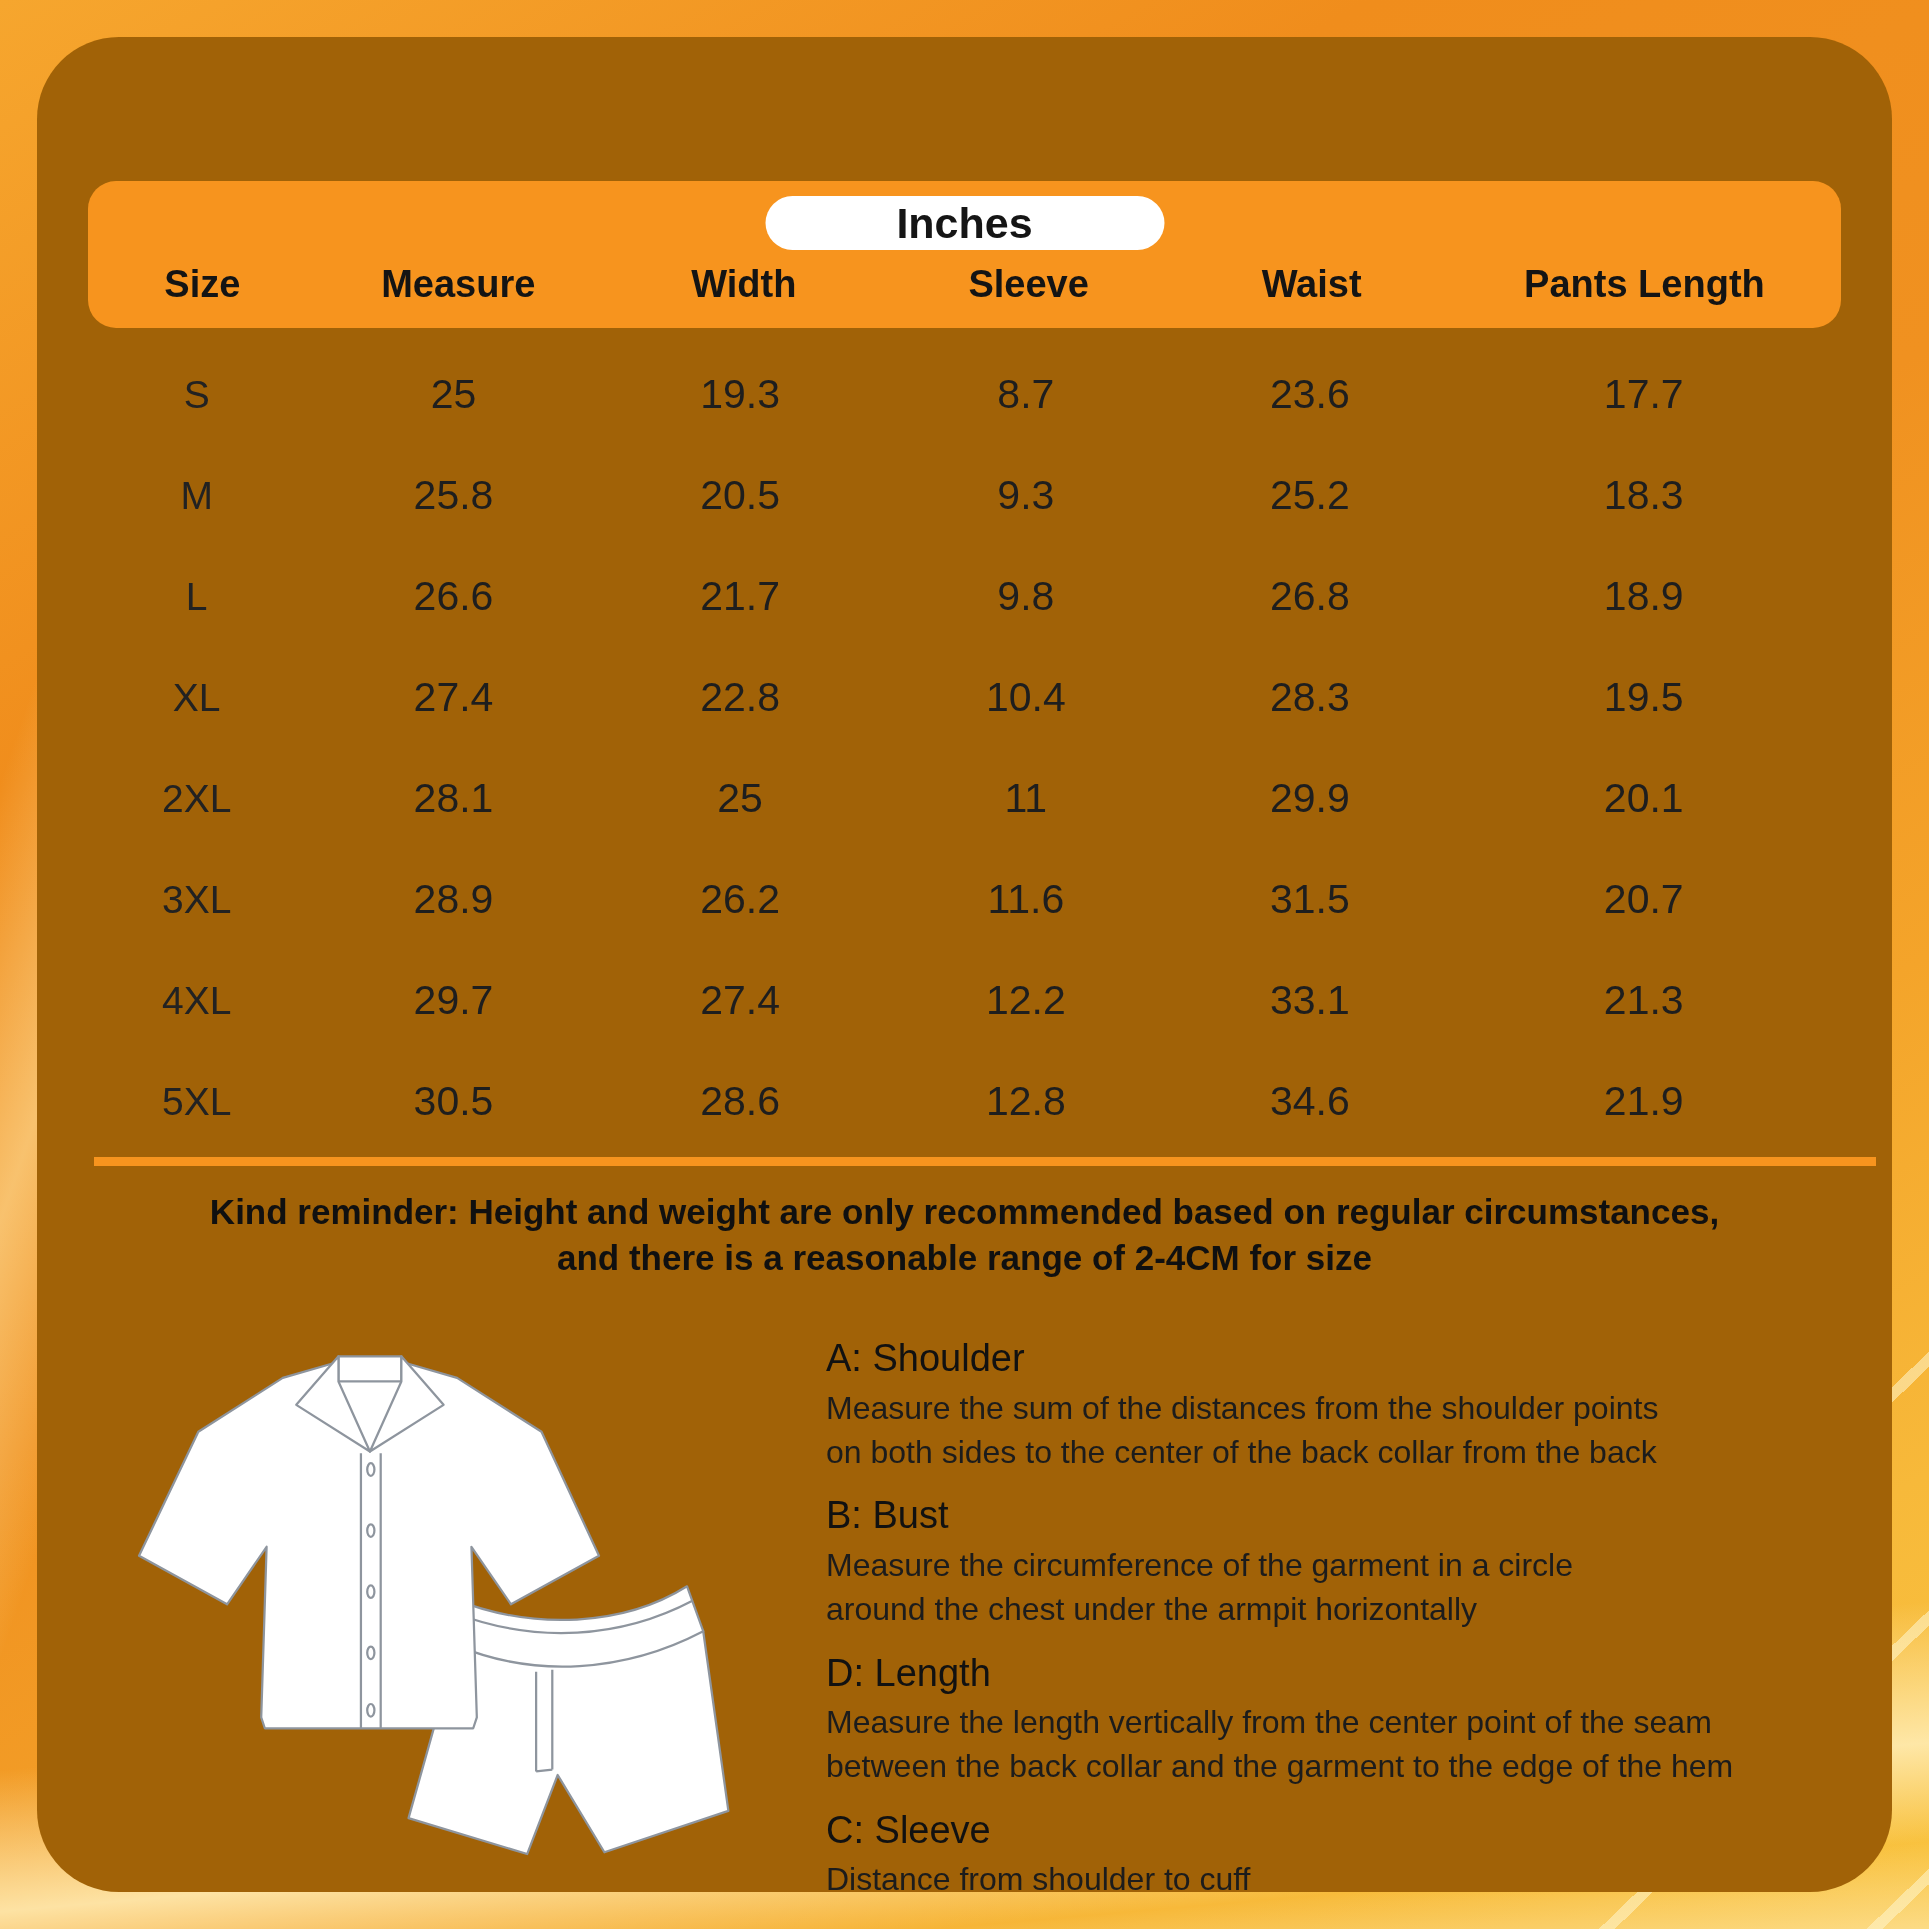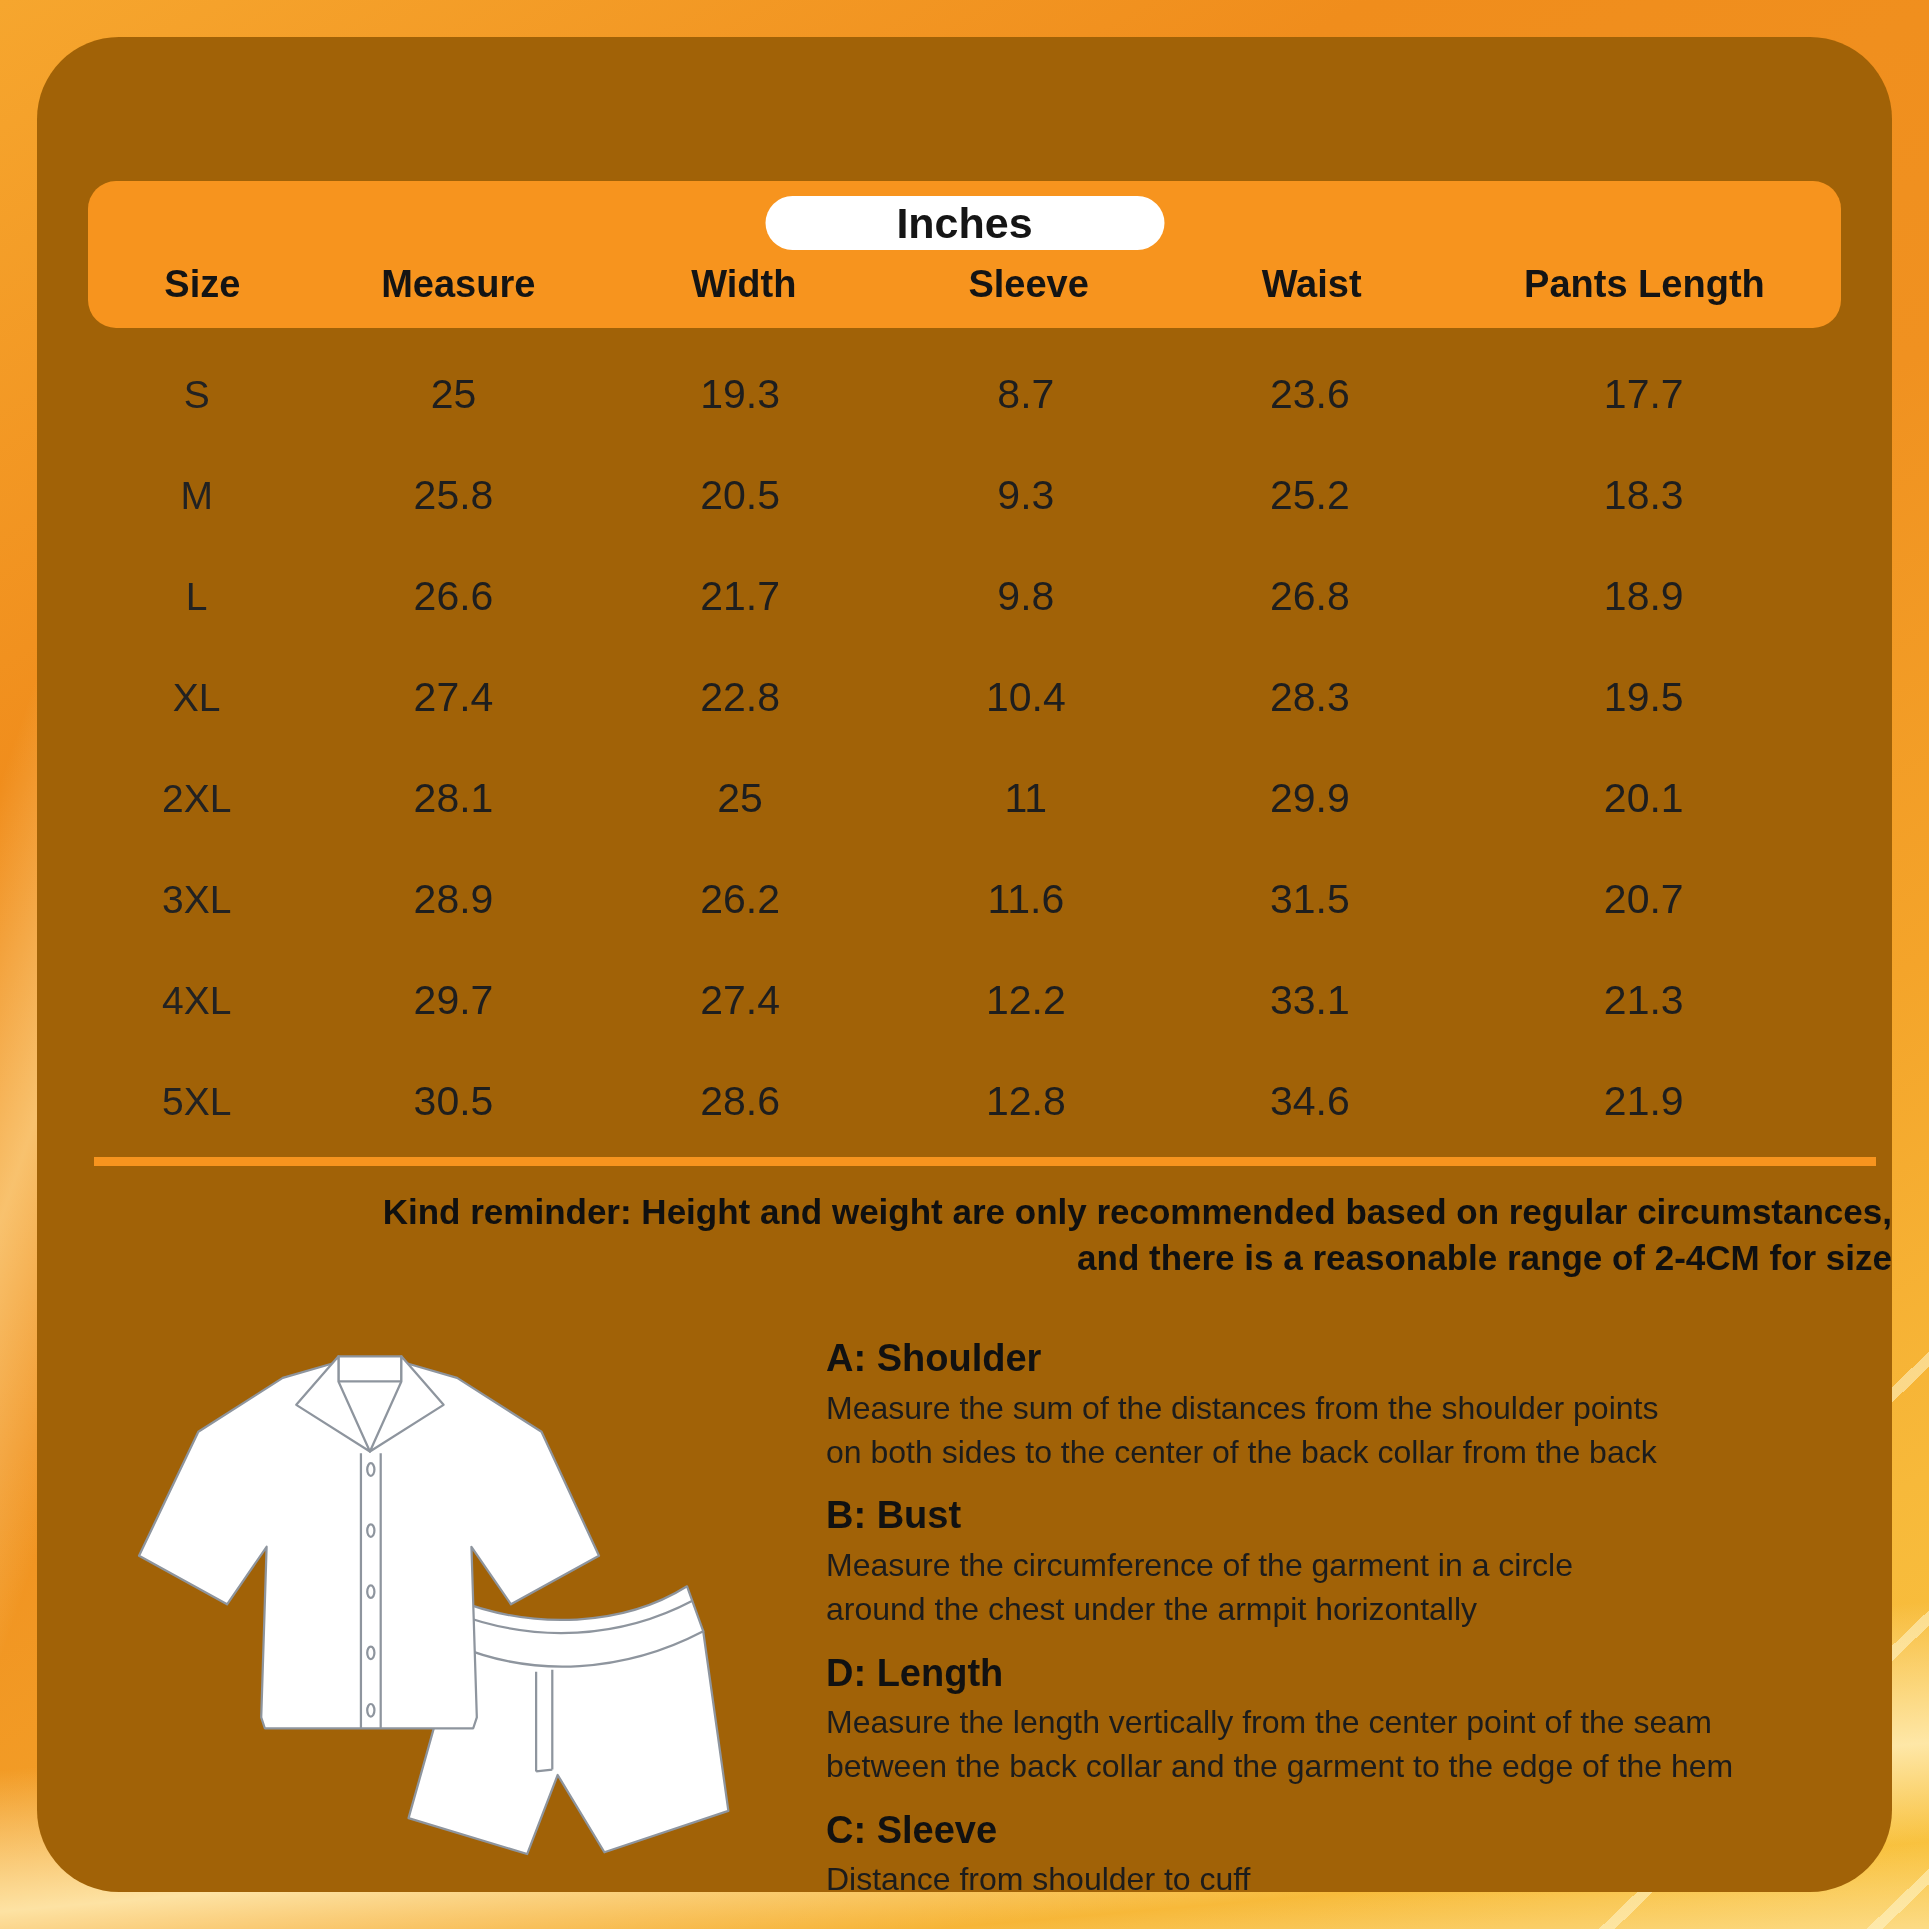--- a/index.html
+++ b/index.html
@@ -72,36 +72,36 @@
   .cell.size { font-weight: 500; font-size: 39px; color: #222222; }
 
   .divider {
     position: absolute; left: 57px; top: 1120px;
     width: 1782px; height: 9.3px;
     background: #f7941e;
   }
 
   .reminder {
     position: absolute; left: 0; right: 0; top: 1152px;
-    text-align: right;
+    text-align: center;
     font-size: 35px; font-weight: 700; color: #101010;
     line-height: 1.32;
     white-space: pre-line;
   }
 
   
   .bottom {
     position: absolute; left: 56px; right: 56px; top: 1278px; bottom: 26px;
     display: flex;
   }
   .garment { width: 659px; height: 557px; margin-left: 13px; flex: none; }
   .guide { flex: 1; padding-left: 61px; padding-top: 22px; }
   .g-sec { margin-top: 20.4px; }
   .g-sec:first-child { margin-top: 0; }
-  .g-head { font-size: 38px; font-weight: 700; color: #111111; }
+  .g-head { font-size: 38px; font-weight: 400; color: #111111; }
   .g-body {
     font-size: 32px; color: #1c1c1c;
     line-height: 1.38; margin-top: 5.6px;
     white-space: pre-line;
   }
 
   .line-art { fill: #ffffff; stroke: #8e959e; stroke-width: 2.5; stroke-linejoin: round; }
   .line-art-open { fill: none; stroke: #8e959e; stroke-width: 2.5; stroke-linejoin: round; }
 </style>
 </head>

